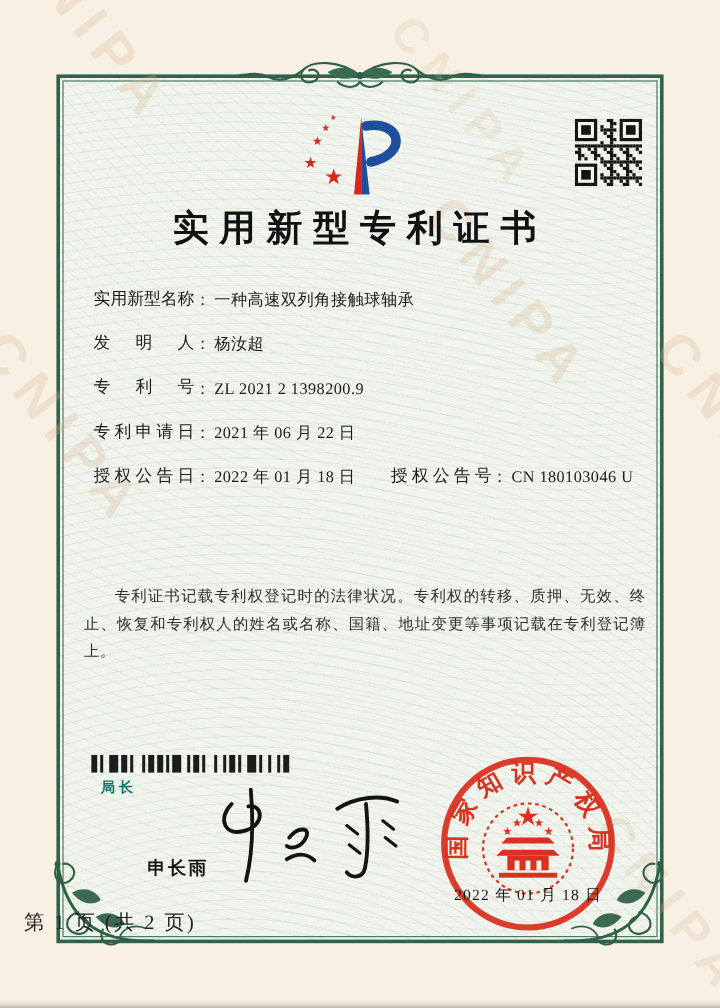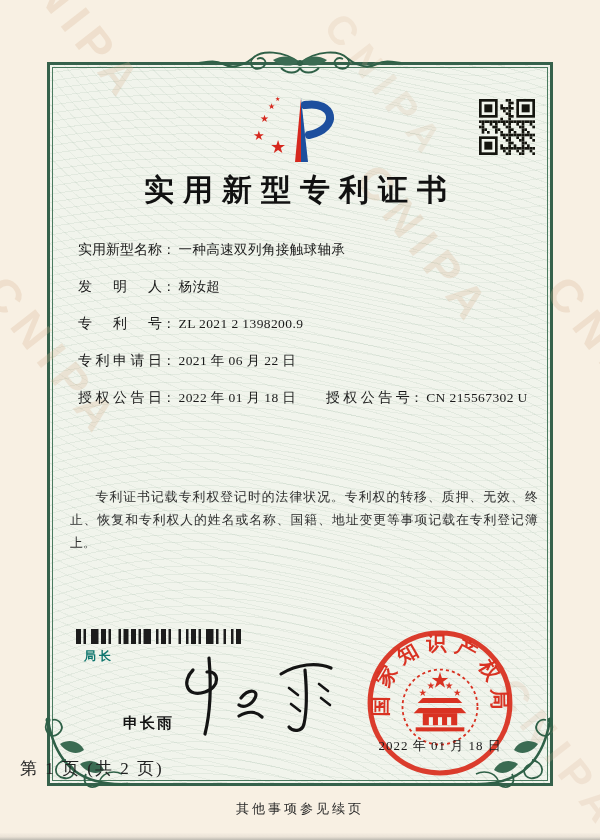--- a/index.html
+++ b/index.html
@@ -284,21 +284,21 @@
         <span class="flabel">发明人</span><span class="fcolon">：</span><span class="fvalue">杨汝超</span>
       </div>
       <div class="frow">
         <span class="flabel">专利号</span><span class="fcolon">：</span><span class="fvalue">ZL 2021 2 1398200.9</span>
       </div>
       <div class="frow">
         <span class="flabel">专利申请日</span><span class="fcolon">：</span><span class="fvalue">2021 年 06 月 22 日</span>
       </div>
       <div class="frow">
         <span><span class="flabel">授权公告日</span><span class="fcolon">：</span><span class="fvalue">2022 年 01 月 18 日</span></span>
-        <span class="pair2"><span class="flabel">授权公告号</span><span class="fcolon">：</span><span class="fvalue">CN 215567302 U</span></span>
+        <span class="pair2"><span class="flabel">授权公告号</span><span class="fcolon">：</span><span class="fvalue">CN 180103046 U</span></span>
       </div>
     </div>
 
     <div id="paras">
       <p>专利证书记载专利权登记时的法律状况。专利权的转移、质押、无效、终止、恢复和专利权人的姓名或名称、国籍、地址变更等事项记载在专利登记簿上。</p>
     </div>
 
     <div id="barcode"><svg width="170" height="15" viewBox="0 0 125.8 15" preserveAspectRatio="none">
           <rect x="0.00" y="0" width="3.70" height="15" fill="#1c1c1c"></rect>
           <rect x="5.55" y="0" width="1.85" height="15" fill="#1c1c1c"></rect>
@@ -364,17 +364,16 @@
           <rect x="-2" y="10" width="4" height="8" fill="#f1f4ec"></rect>
           <rect x="7" y="10" width="4" height="8" fill="#f1f4ec"></rect>
           <rect x="-24" y="20" width="48" height="4"></rect>
         </g>
       </svg>
     </div>
 
     <div id="seal-date">2022 年 01 月 18 日</div>
 
     <div id="pageinfo">第 1 页 (共 2 页)</div>
-    <div id="contnote">其他事项参见续页</div>
   </div>
 
   <div class="scan-edge"></div>
 </div>
 
 </body></html>

